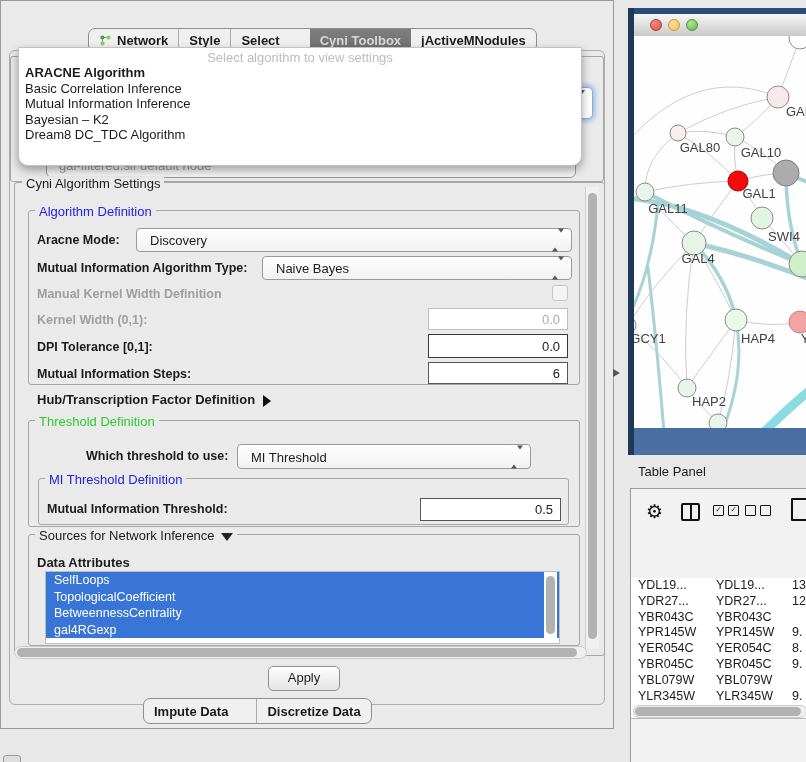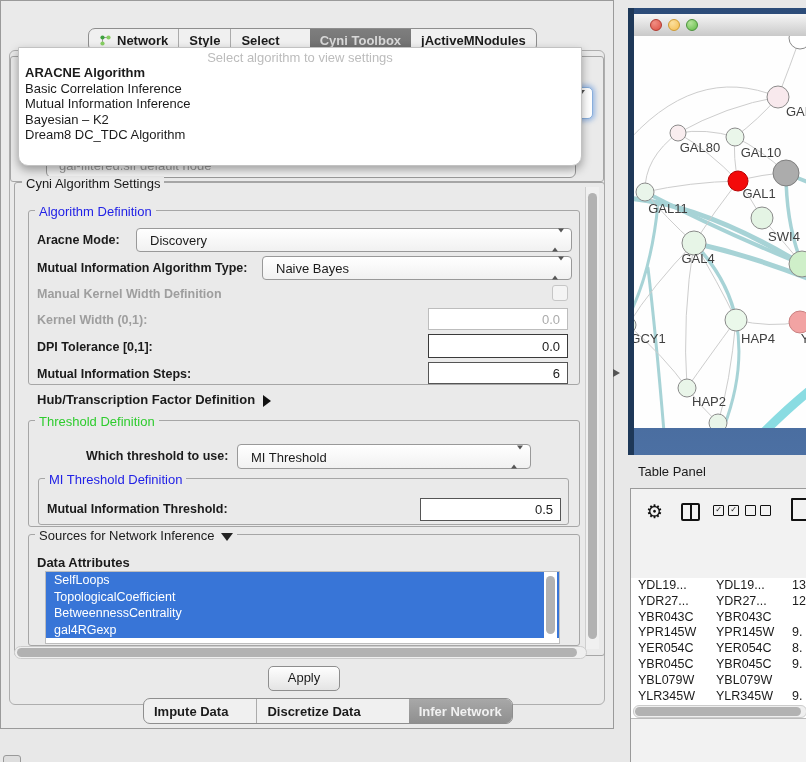--- a/index.html
+++ b/index.html
@@ -244,23 +244,20 @@
     </div>
 
     <div class="abs apply-btn">Apply</div>
 
     <div class="abs tabstrip bottom-tabs">
         <div class="tab">
           <span>Impute Data</span>
         </div>
         <div class="tab">
           <span>Discretize Data</span>
-        </div>
-        <div class="tab sel">
-          <span>Infer Network</span>
         </div>
       </div>
   </div>
 
   <div class="abs net-frame">
     <div class="abs net-edge-strip"></div>
     <div class="abs net-titlebar">
       <div class="tl red"></div>
       <div class="tl yellow"></div>
       <div class="tl green"></div>

